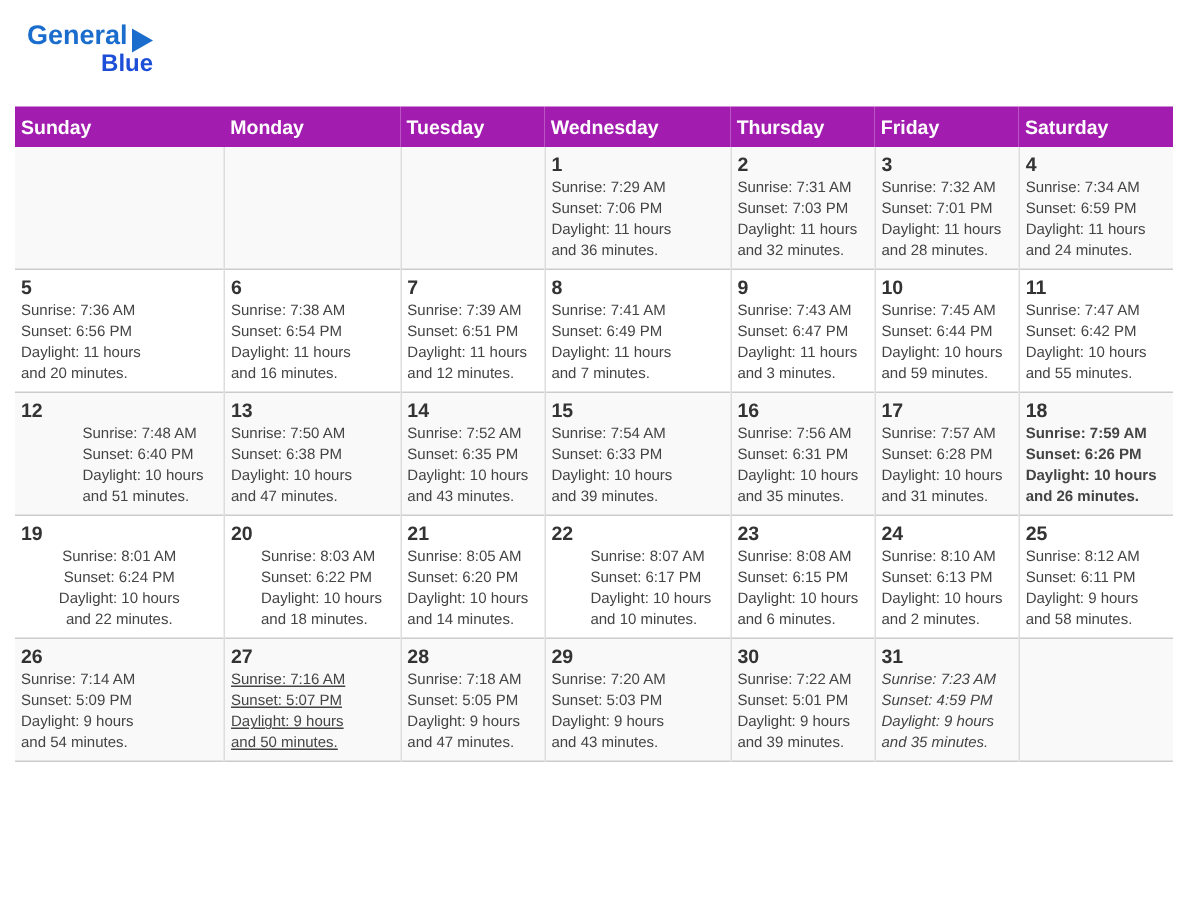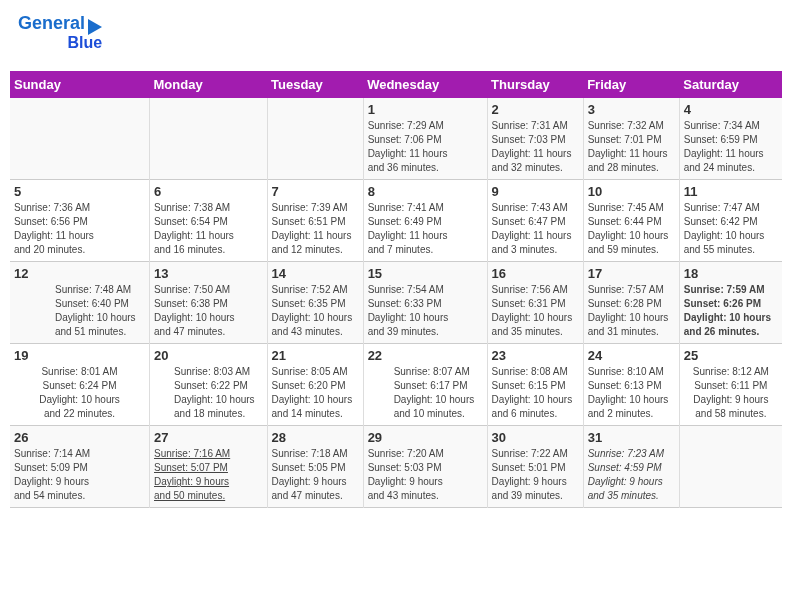--- a/index.html
+++ b/index.html
@@ -293,21 +293,21 @@
         </td>
         <td>
           <span class="day-number">24</span>
           <div class="day-info" style="white-space: pre-line;">Sunrise: 8:10 AM
 Sunset: 6:13 PM
 Daylight: 10 hours
 and 2 minutes.</div>
         </td>
         <td>
           <span class="day-number">25</span>
-          <div class="day-info" style="white-space: pre-line; text-align: center;">Sunrise: 8:12 AM
+          <div class="day-info" style="white-space: pre-line;">Sunrise: 8:12 AM
 Sunset: 6:11 PM
 Daylight: 9 hours
 and 58 minutes.</div>
         </td>
       </tr>
       <tr>
         <td>
           <span class="day-number">26</span>
           <div class="day-info" style="white-space: pre-line;">Sunrise: 7:14 AM
 Sunset: 5:09 PM

